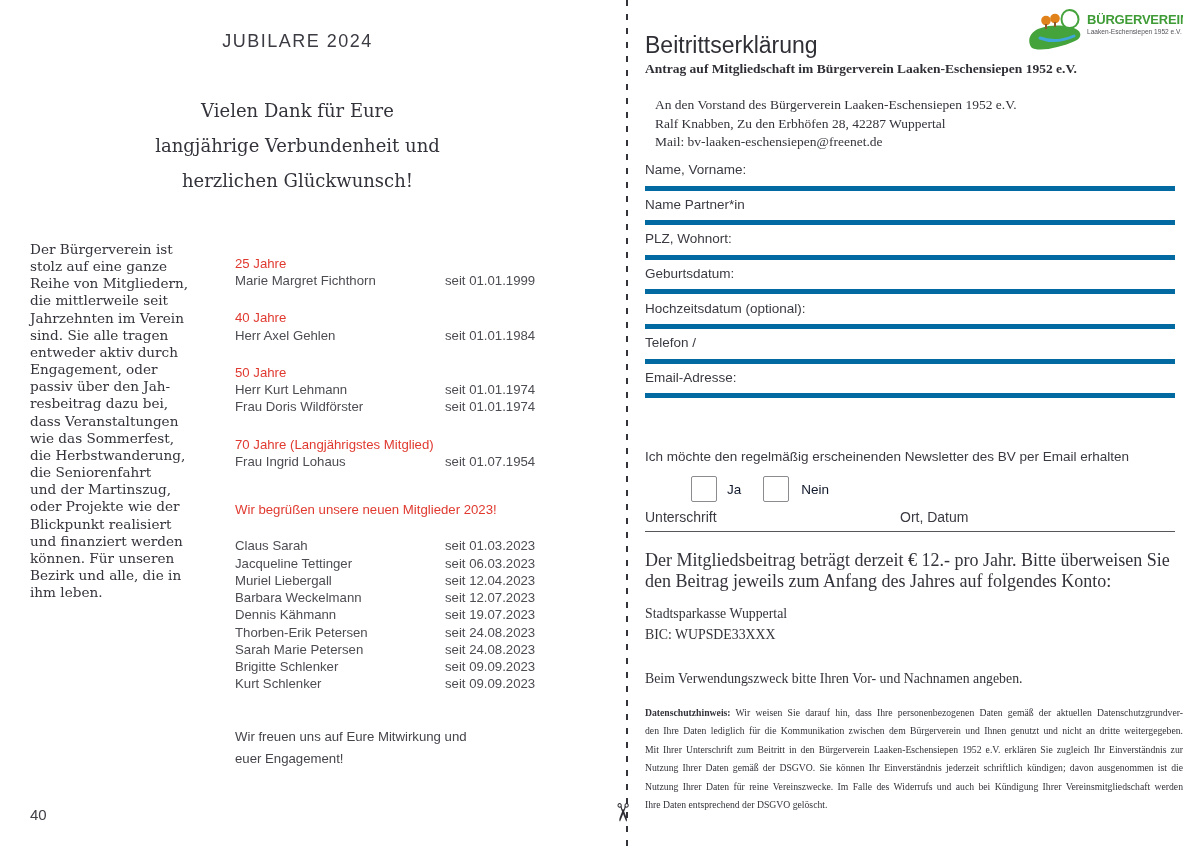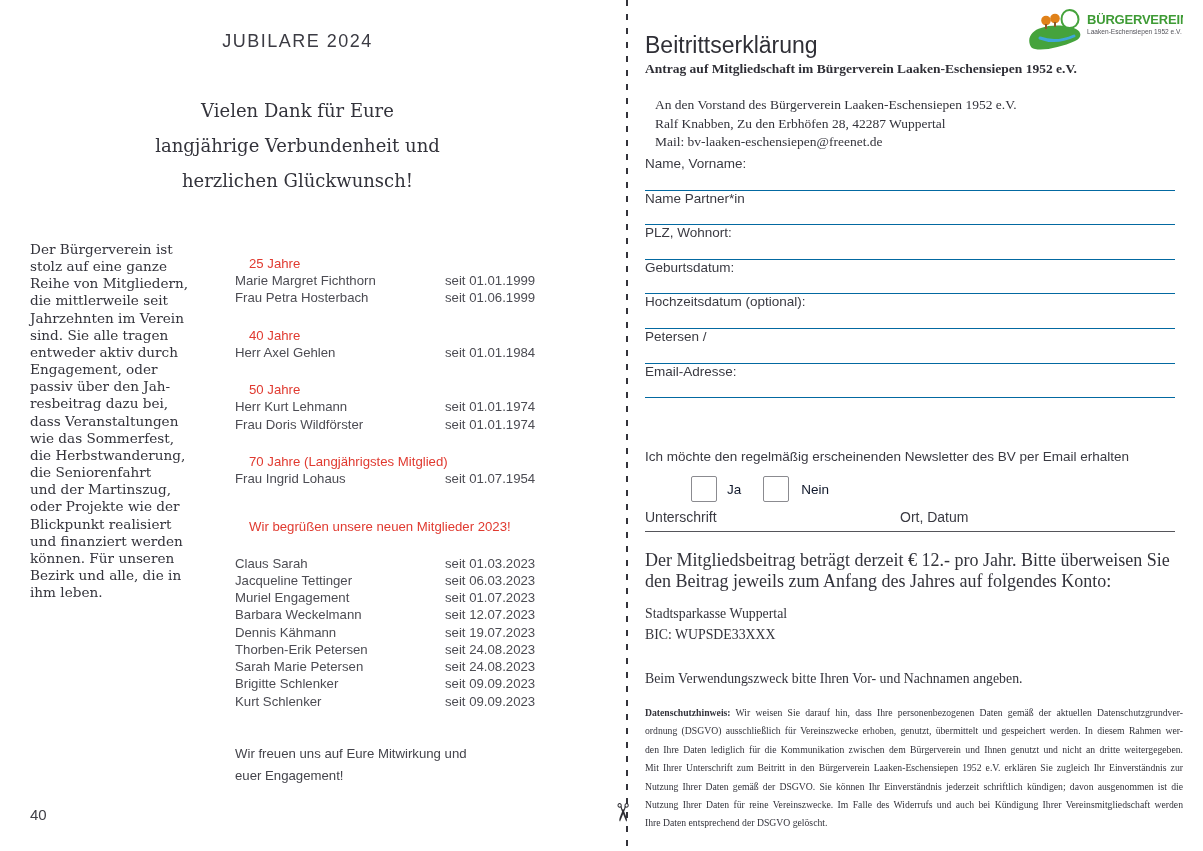--- a/index.html
+++ b/index.html
@@ -17,21 +17,21 @@
               font-family: "DejaVu Serif", serif; font-size: 18px;
               line-height: 35px; color: #33333b; }
 
   #l-intro { left: 30px; top: 241px; font-family: "DejaVu Serif", serif;
              font-size: 13.6px; line-height: 17.15px; color: #33333b; }
   .intro-line { white-space: nowrap; }
 
   #l-members { left: 235px; top: 255px; width: 305px; font-size: 13.2px; color: #4c4c53; }
   .jub-group { margin-bottom: 20px; }
   .group-heading { line-height: 17.2px; white-space: nowrap; }
-  .red { color: #e03a30; margin-left: 14px; }
+  .red { color: #e03a30; }
   .member-row { display: flex; line-height: 17.25px; }
   .m-name { width: 210px; flex: none; white-space: nowrap; }
   .m-since { flex: none; white-space: nowrap; }
   .new-heading { margin-top: 31px; margin-bottom: 19px; line-height: 17.2px; white-space: nowrap; }
   #l-closing { margin-top: 33px; line-height: 22.5px; color: #44444b; }
 
   #l-pagenum { left: 30px; top: 806px; font-size: 15px; color: #3f3f46; }
 
   
   #cut-line { left: 626px; top: 0; width: 2px; height: 851px;
@@ -44,22 +44,22 @@
 
   #r-title { left: 645px; top: 32px; font-size: 23px; font-weight: 500; color: #2f2f36; }
   #r-subtitle { left: 645px; top: 61px; font-family: "Liberation Serif", serif;
                 font-weight: bold; font-size: 13.5px; color: #2f2f36; white-space: nowrap; }
 
   #r-address { left: 645px; top: 96px; font-family: "Liberation Serif", serif;
                font-size: 13.5px; line-height: 18.6px; color: #33333b; margin-left: 10px; }
   .addr-line { white-space: nowrap; }
 
   #r-fields { left: 645px; top: 156px; width: 530px; }
-  .field-row { height: 34.6px; border-bottom: 1px solid #0369a1;
-               display: flex; align-items: flex-start; padding-bottom: 2px;
+  .field-row { height: 34.6px; border-bottom: 5px solid #0369a1;
+               display: flex; align-items: center; padding-bottom: 2px;
                font-size: 13.5px; color: #3a3a42; }
 
   #r-newsletter { left: 645px; top: 449px; font-size: 13.5px; color: #3a3a42; }
 
   #r-checkboxes { left: 645px; top: 474px; display: flex; align-items: center; height: 30px;
                   font-size: 13.5px; color: #0f172a; }
   .cb { width: 26px; height: 26px; border: 1.5px solid #8b8b90; border-radius: 2px;
         background: #fff; flex: none; }
   .cb-1 { margin-left: 46px; }
   .lbl-ja { margin-left: 10px; }
@@ -124,24 +124,20 @@
   </div>
 
 <div class="abs" id="l-members">
   <div class="jub-group">
     <div class="group-heading red">25 Jahre</div>
     <div>
         <div class="member-row">
           <span class="m-name">Marie Margret Fichthorn</span>
           <span class="m-since">seit 01.01.1999</span>
         </div>
-        <div class="member-row">
-          <span class="m-name">Frau Petra Hosterbach</span>
-          <span class="m-since">seit 01.06.1999</span>
-        </div>
       </div>
   </div>
   <div class="jub-group">
     <div class="group-heading red">40 Jahre</div>
     <div>
         <div class="member-row">
           <span class="m-name">Herr Axel Gehlen</span>
           <span class="m-since">seit 01.01.1984</span>
         </div>
       </div>
@@ -173,22 +169,22 @@
   <div>
       <div class="member-row">
         <span class="m-name">Claus Sarah</span>
         <span class="m-since">seit 01.03.2023</span>
       </div>
       <div class="member-row">
         <span class="m-name">Jacqueline Tettinger</span>
         <span class="m-since">seit 06.03.2023</span>
       </div>
       <div class="member-row">
-        <span class="m-name">Muriel Engagement</span>
-        <span class="m-since">seit 01.07.2023</span>
+        <span class="m-name">Muriel Liebergall</span>
+        <span class="m-since">seit 12.04.2023</span>
       </div>
       <div class="member-row">
         <span class="m-name">Barbara Weckelmann</span>
         <span class="m-since">seit 12.07.2023</span>
       </div>
       <div class="member-row">
         <span class="m-name">Dennis Kähmann</span>
         <span class="m-since">seit 19.07.2023</span>
       </div>
       <div class="member-row">
@@ -254,21 +250,21 @@
   <div class="field-row">
       <span>PLZ, Wohnort:</span>
     </div>
   <div class="field-row">
       <span>Geburtsdatum:</span>
     </div>
   <div class="field-row">
       <span>Hochzeitsdatum (optional):</span>
     </div>
   <div class="field-row">
-      <span>Petersen /</span>
+      <span>Telefon /</span>
     </div>
   <div class="field-row">
       <span>Email-Adresse:</span>
     </div>
 </div>
 
 <div class="abs" id="r-newsletter">Ich möchte den regelmäßig erscheinenden Newsletter des BV per Email erhalten</div>
 
 <div class="abs" id="r-checkboxes">
   <span class="cb cb-1"></span>
@@ -289,20 +285,19 @@
     <div class="bank-line">BIC: WUPSDE33XXX</div>
   </div>
 
 <div class="abs" id="r-purpose">Beim Verwendungszweck bitte Ihren Vor- und Nachnamen angeben.</div>
 
 <div class="abs" id="r-datenschutz">
   <div class="ds-line">
     <span class="ds-bold">Datenschutzhinweis:</span><span> Wir weisen Sie darauf hin, dass Ihre personenbezogenen Daten gemäß der aktuellen Datenschutzgrundver-</span>
   </div>
   <div id="ds-rest">
-      <div class="ds-line">ordnung (DSGVO) ausschließlich für Vereinszwecke erhoben, genutzt, übermittelt und gespeichert werden. In diesem Rahmen wer-</div>
       <div class="ds-line">den Ihre Daten lediglich für die Kommunikation zwischen dem Bürgerverein und Ihnen genutzt und nicht an dritte weitergegeben.</div>
       <div class="ds-line">Mit Ihrer Unterschrift zum Beitritt in den Bürgerverein Laaken-Eschensiepen 1952 e.V. erklären Sie zugleich Ihr Einverständnis zur</div>
       <div class="ds-line">Nutzung Ihrer Daten gemäß der DSGVO. Sie können Ihr Einverständnis jederzeit schriftlich kündigen; davon ausgenommen ist die</div>
       <div class="ds-line">Nutzung Ihrer Daten für reine Vereinszwecke. Im Falle des Widerrufs und auch bei Kündigung Ihrer Vereinsmitgliedschaft werden</div>
       <div class="ds-line">Ihre Daten entsprechend der DSGVO gelöscht.</div>
     </div>
 </div>
 
 </body></html>

